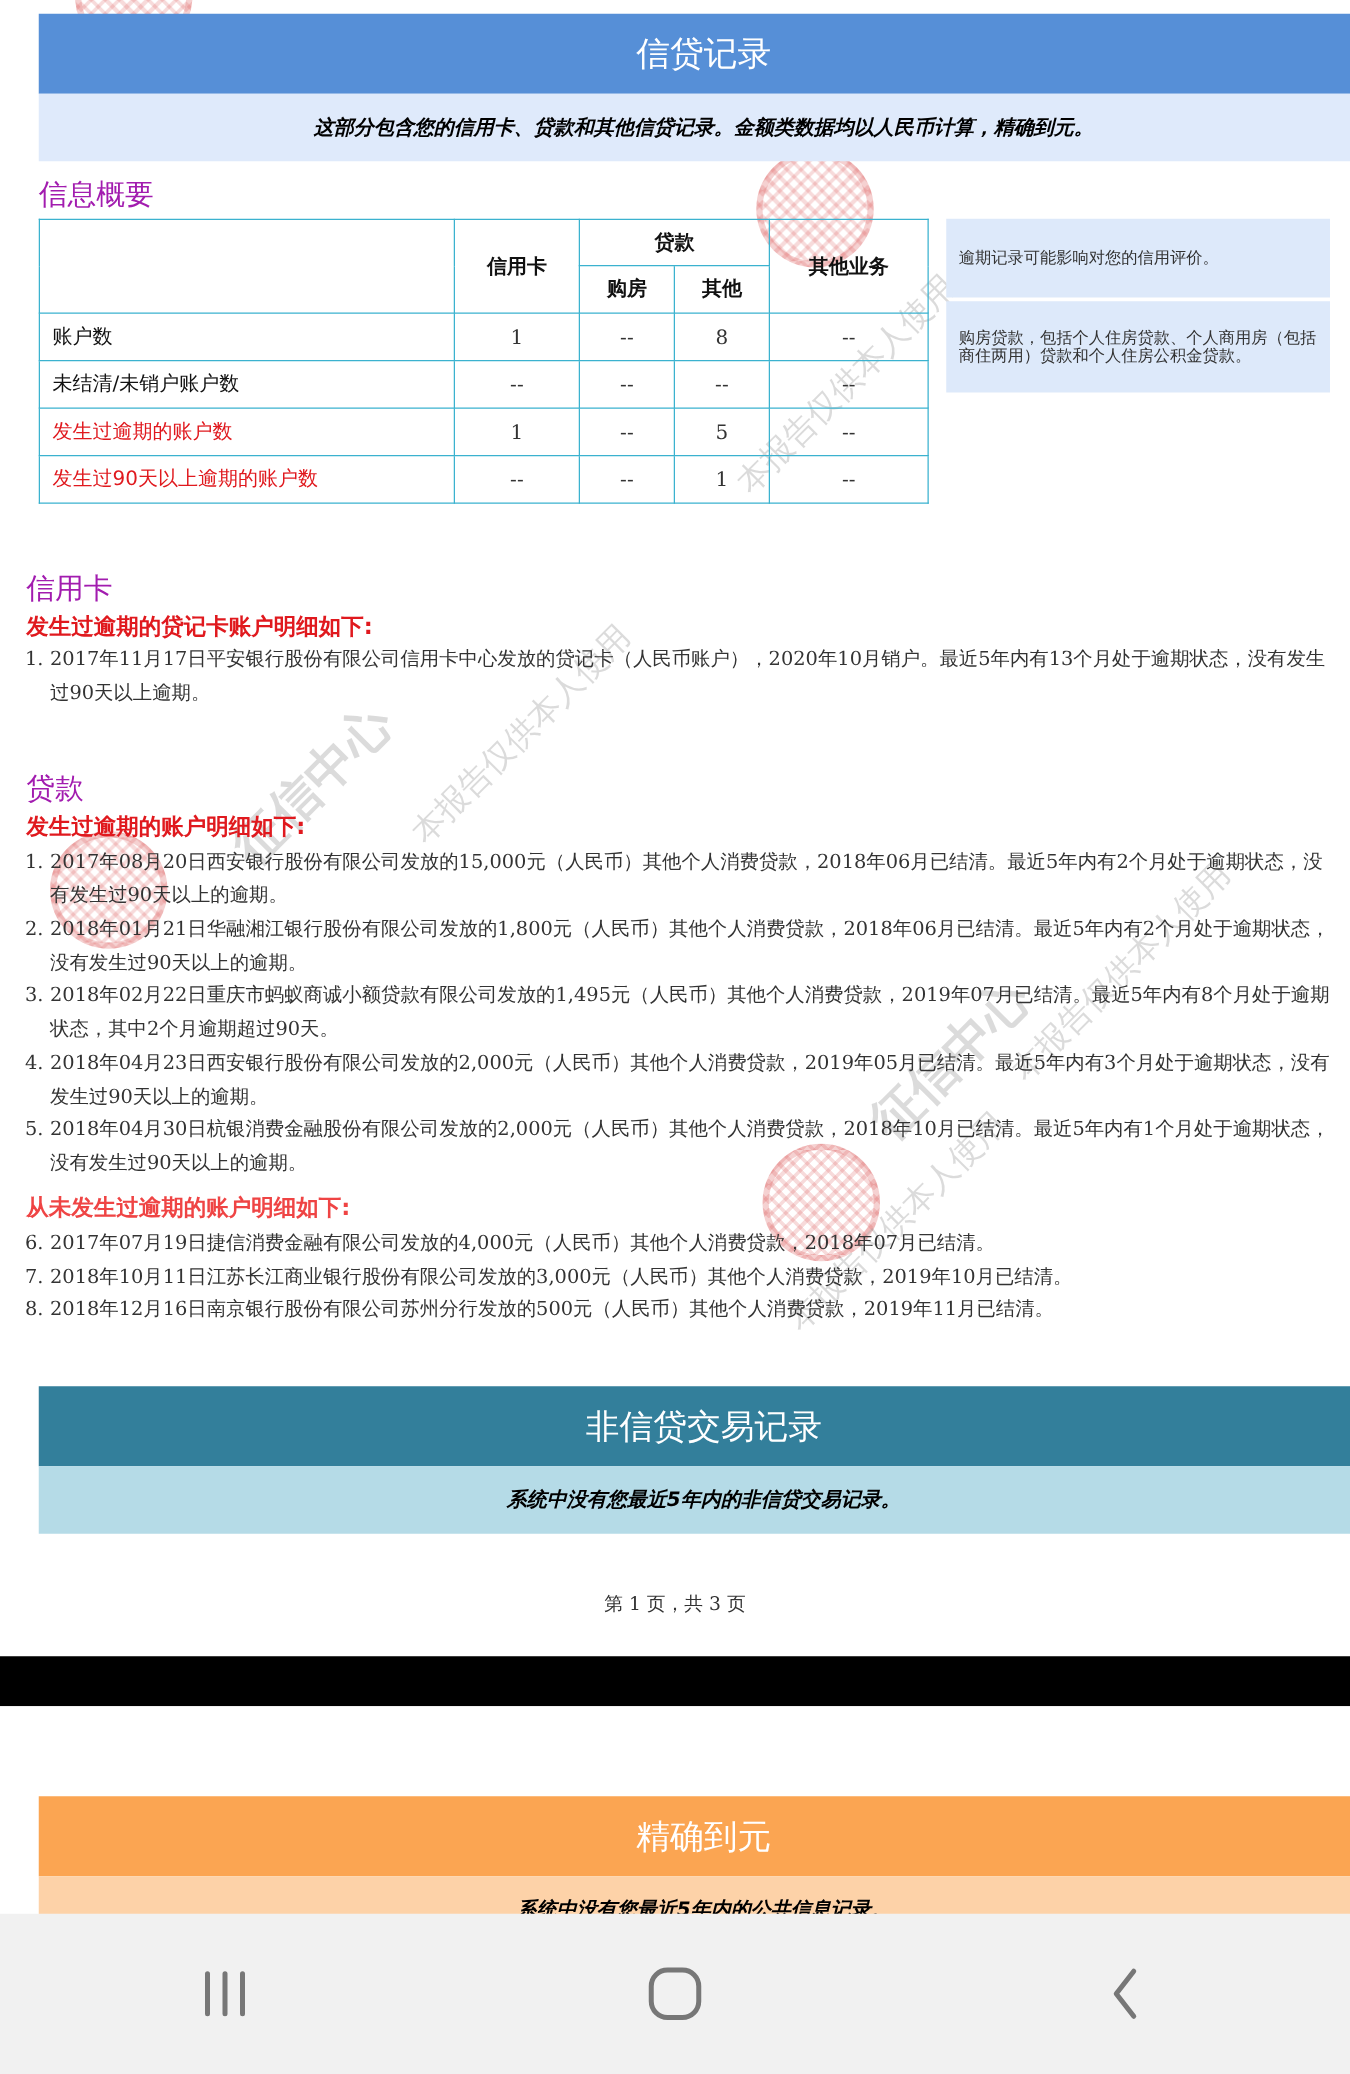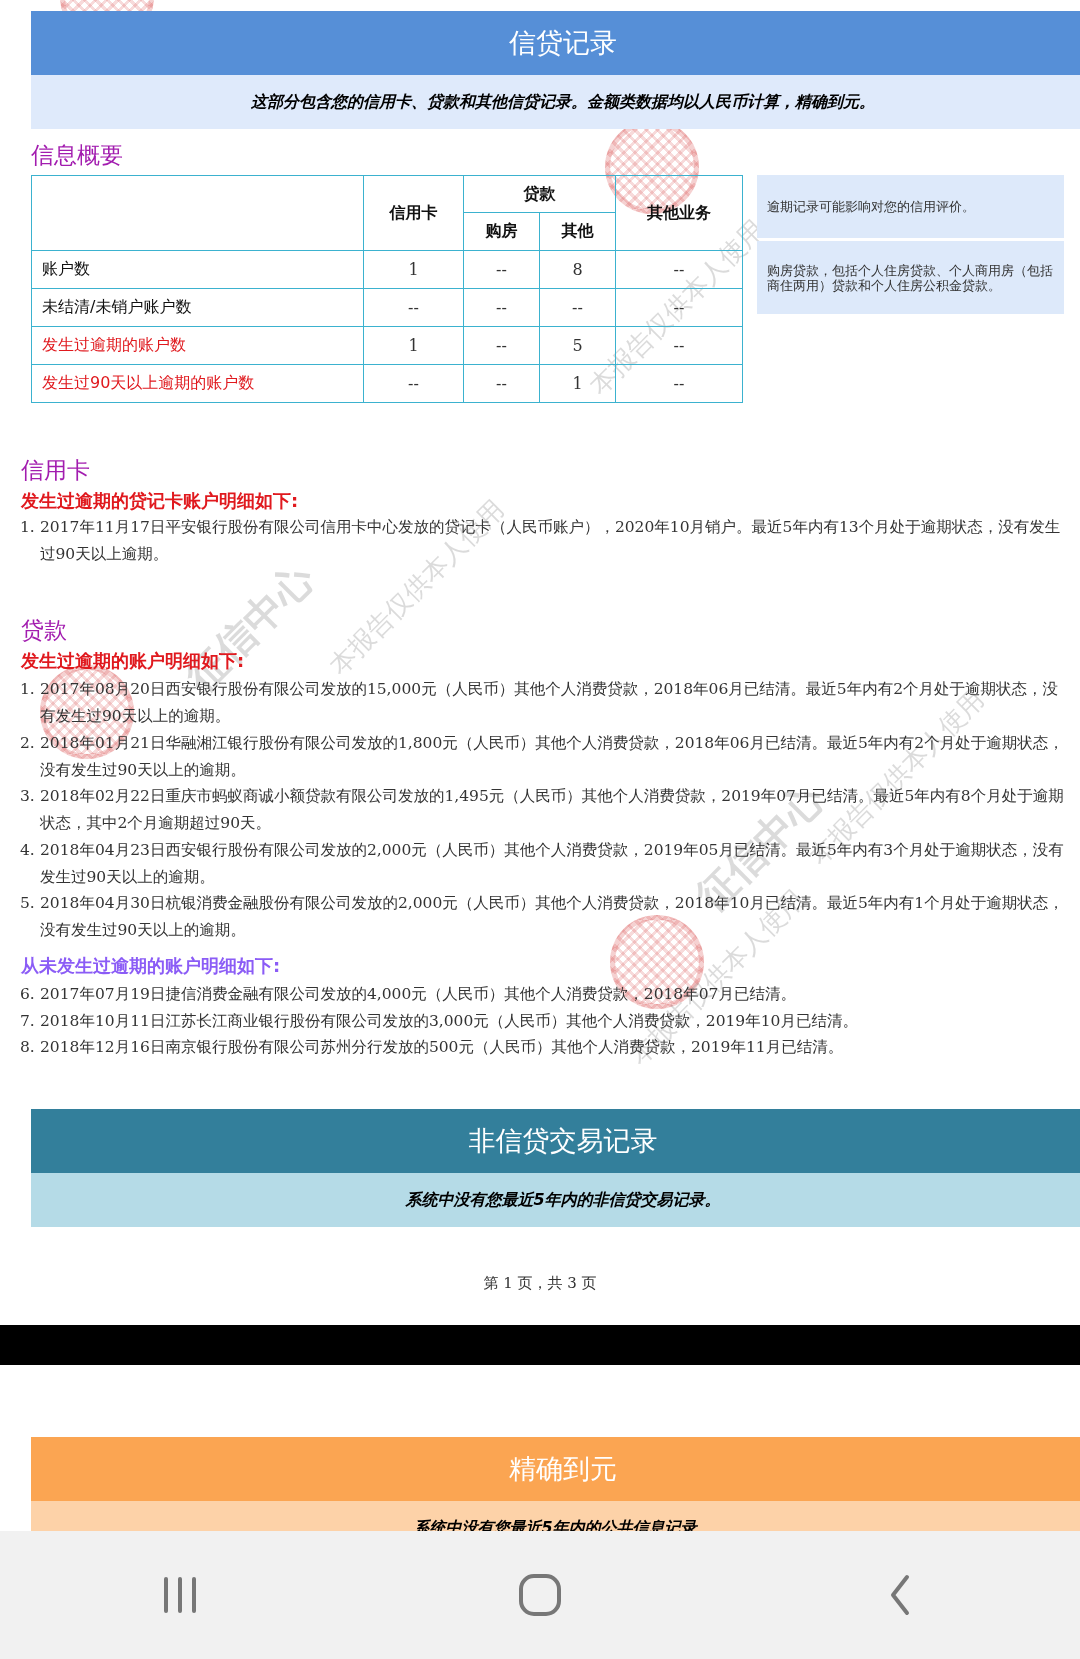--- a/index.html
+++ b/index.html
@@ -55,21 +55,21 @@
   .note {
     background: #dde9fa; font-family: "DejaVu Serif", serif; font-size: 13px; line-height: 15px;
     padding: 0 10px; box-sizing: border-box; display: flex; align-items: center; color: #333;
   }
   .note.red { color: #e0191e; }
   .red-heading {
     position: absolute; z-index: 1; color: #e0191e; font-weight: bold;
     font-family: "DejaVu Sans", sans-serif; font-size: 18px;
   }
   .black-heading {
-    position: absolute; z-index: 1; color: #8b5cf6; font-weight: bold;
+    position: absolute; z-index: 1; color: #ef4444; font-weight: bold;
     font-family: "DejaVu Sans", sans-serif; font-size: 18px;
   }
   .list { position: absolute; left: 20px; width: 1050px; z-index: 1; margin: 0; padding: 0; list-style: none; }
   .list li {
     font-family: "DejaVu Serif", serif; font-size: 15.5px; line-height: 27px; color: #333;
     padding-left: 20px; text-indent: -20px; margin-bottom: -0.5px;
   }
   .list li .n { display: inline-block; width: 20px; text-indent: 0; }
   .footer-page {
     position: absolute; left: 0; width: 1080px; top: 1274px; text-align: center; z-index: 1;

